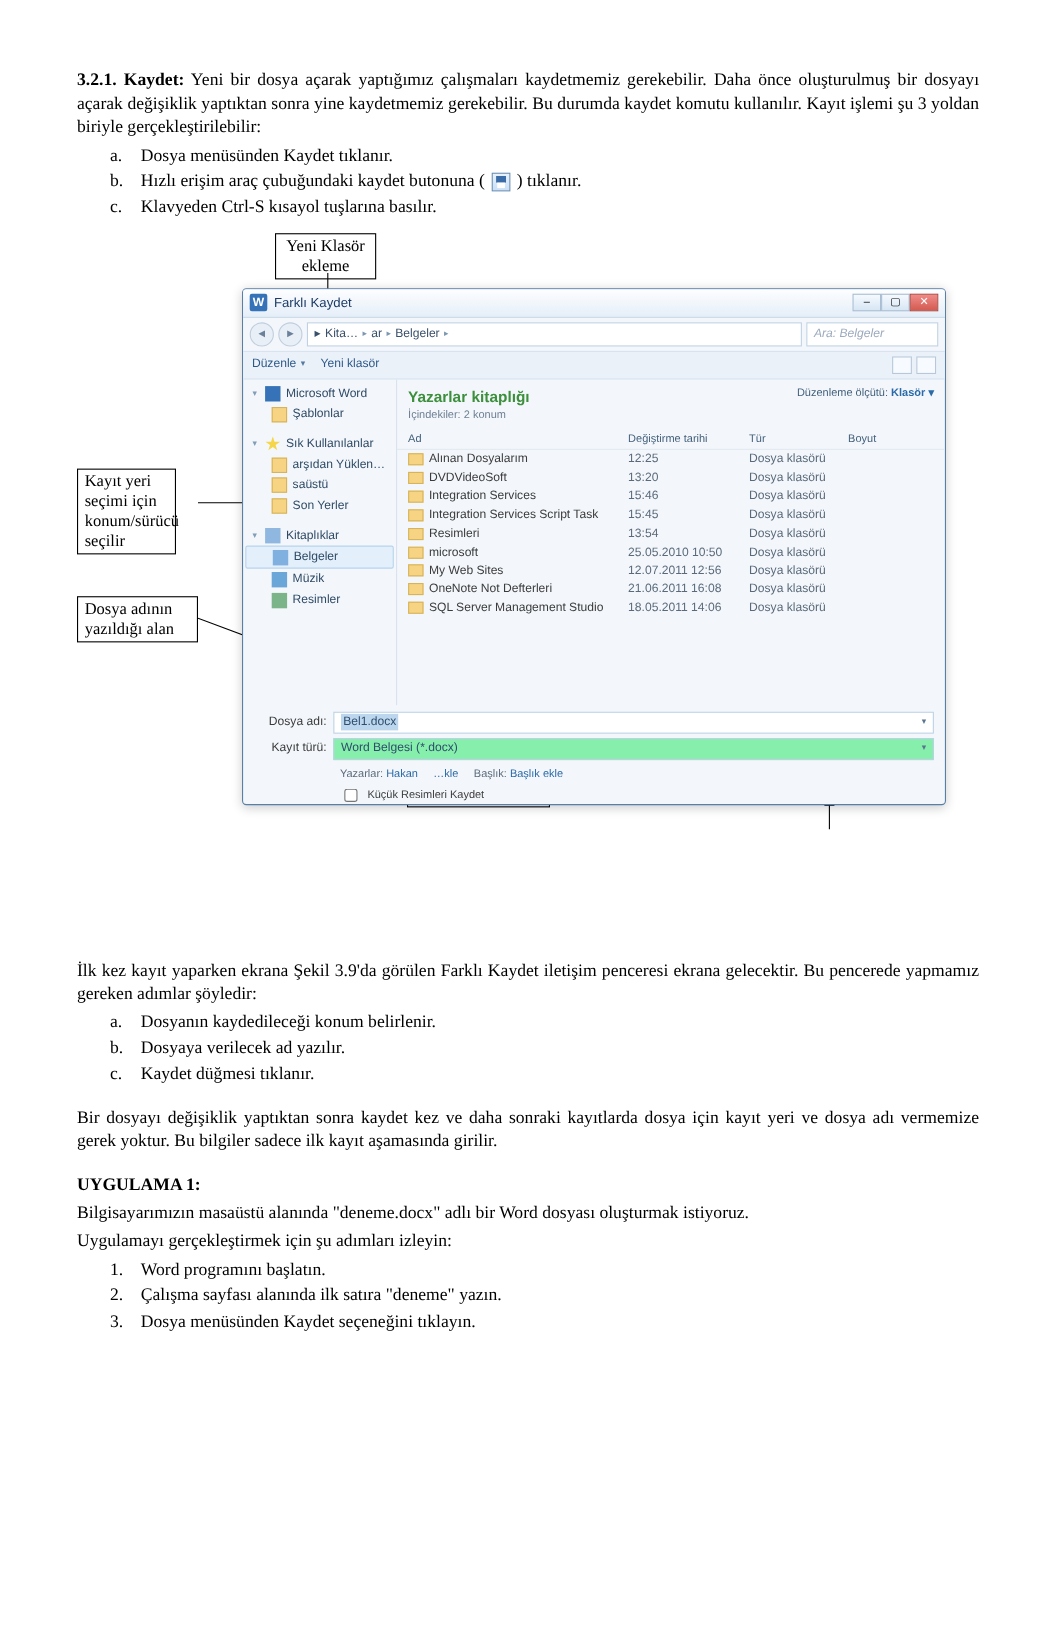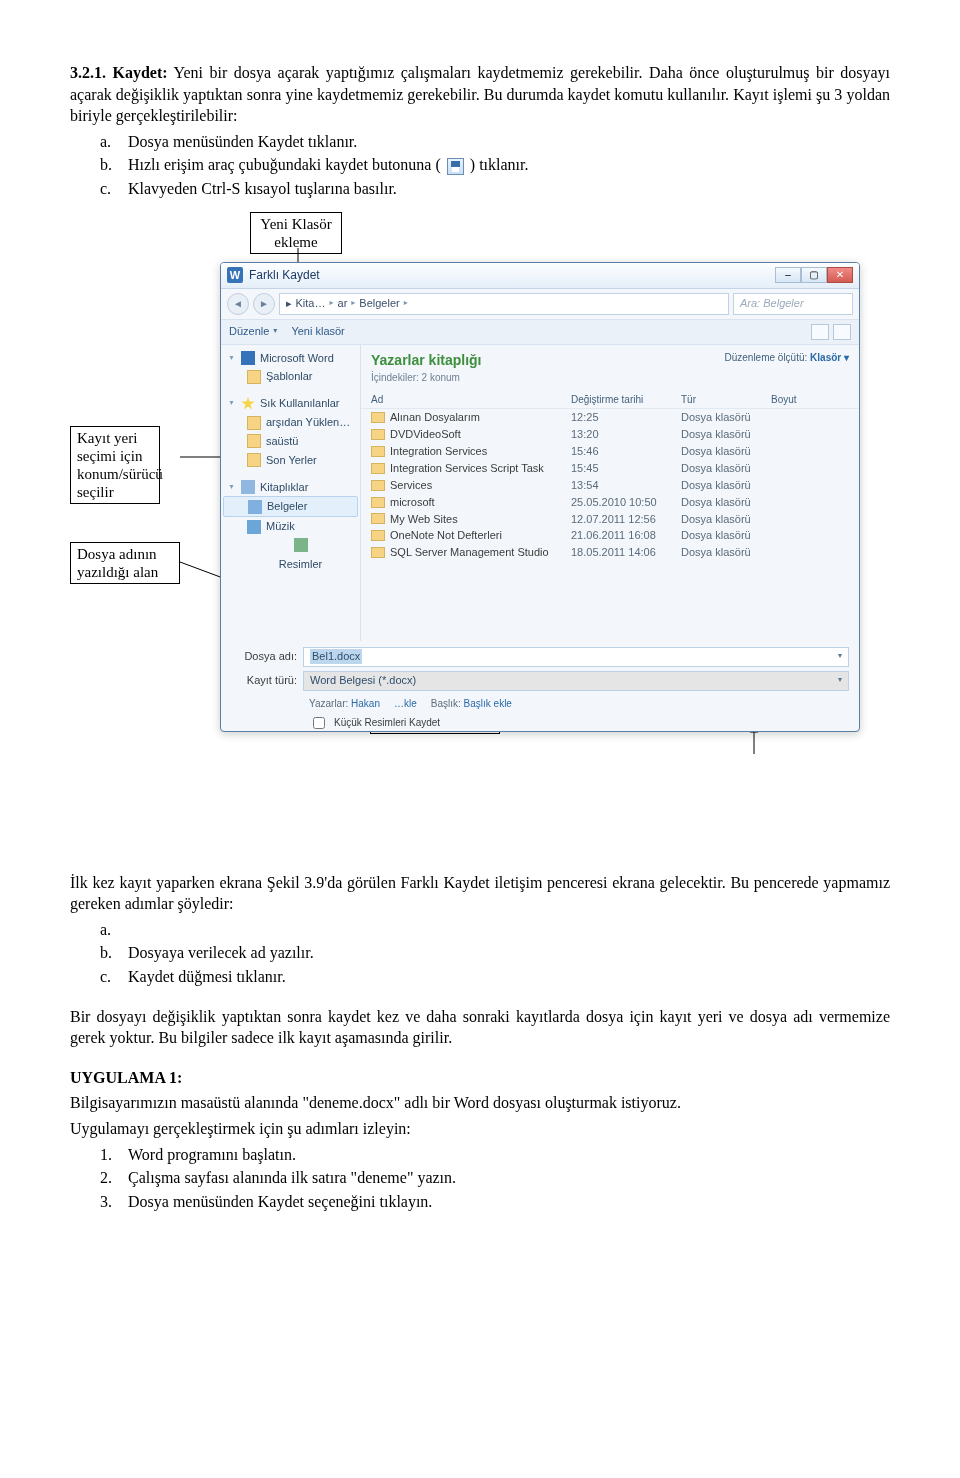--- a/index.html
+++ b/index.html
@@ -123,21 +123,21 @@
   .row .c1 { width:200px; display:flex; align-items:center; gap:5px; }
   .row .c2 { width:110px; color:#5b6a7a; }
   .row .c3 { width:90px; color:#5b6a7a; }
   .fi { width:14px; height:11px; background:#f6d484; border:1px solid #d6b45d; display:inline-block; }
 
   .dlg-foot { padding:6px 10px 10px; }
   .fl { display:flex; align-items:center; margin-bottom:4px; }
   .lbl { width:72px; text-align:right; padding-right:6px; color:#3b3b3b; }
   .field { flex:1; height:20px; border:1px solid #bcd1e6; background:#fff;
     display:flex; align-items:center; padding:0 6px; }
-  .field.sel { background:#e5e5e5;gap:36px; }
+  .field.sel { background:#86efac;gap:36px; }
   .field .val { color:#2f4e6d; }
   .field .val.hl { background:#bcd6ee; padding:0 2px; }
   .field .dd { margin-left:auto; font-size:8px; color:#5b7590; }
   .authline { display:flex; gap:14px; padding:2px 0 4px 78px; color:#3b5874; font-size:10px; }
   .authline .key { color:#5c6c7c; }
   .authline .link { color:#2b6aa8; }
   .chkrow { display:flex; align-items:center; gap:6px; padding:0 0 0 78px; color:#3b3b3b; font-size:10px; }
   .chkrow input { width:12px; height:12px; }
 
   .caption { text-align:center; margin: 4px 0 18px 0; }
@@ -289,21 +289,21 @@
             <span>Kitaplıklar</span>
           </div>
         <div class="side-item sel" style="padding-left:24px;">
             <span class="ic doc"></span>
             <span>Belgeler</span>
           </div>
         <div class="side-item" style="padding-left:24px;">
             <span class="ic music"></span>
             <span>Müzik</span>
           </div>
-        <div class="side-item" style="padding-left:24px;flex-direction:column;">
+        <div class="side-item" style="padding-left:24px;">
             <span class="ic pic"></span>
             <span>Resimler</span>
           </div>
       </div>
 
       <div class="main">
         <div class="lib-head">
           <div>
             <div class="lt1">Yazarlar kitaplığı</div>
             <div class="lt2">İçindekiler: 2 konum</div>
@@ -345,21 +345,21 @@
               <span class="c1">
                 <span class="fi"></span>
                 <span>Integration Services Script Task</span>
               </span>
               <span class="c2">15:45</span>
               <span class="c3">Dosya klasörü</span>
             </div>
           <div class="row">
               <span class="c1">
                 <span class="fi"></span>
-                <span>Services</span>
+                <span>Resimleri</span>
               </span>
               <span class="c2">13:54</span>
               <span class="c3">Dosya klasörü</span>
             </div>
           <div class="row">
               <span class="c1">
                 <span class="fi"></span>
                 <span>microsoft</span>
               </span>
               <span class="c2">25.05.2010 10:50</span>
@@ -420,20 +420,21 @@
     </div>
 
   </div>
 
 </div>
 
 <p class="para">İlk kez kayıt yaparken ekrana Şekil 3.9'da görülen Farklı Kaydet iletişim penceresi ekrana gelecektir. Bu pencerede yapmamız gereken adımlar şöyledir:</p>
 <div class="list">
   <div class="li">
       <span class="marker">a.</span>
+      <span>Dosyanın kaydedileceği konum belirlenir.</span>
     </div>
   <div class="li">
       <span class="marker">b.</span>
       <span>Dosyaya verilecek ad yazılır.</span>
     </div>
   <div class="li">
       <span class="marker">c.</span>
       <span>Kaydet düğmesi tıklanır.</span>
     </div>
 </div>

